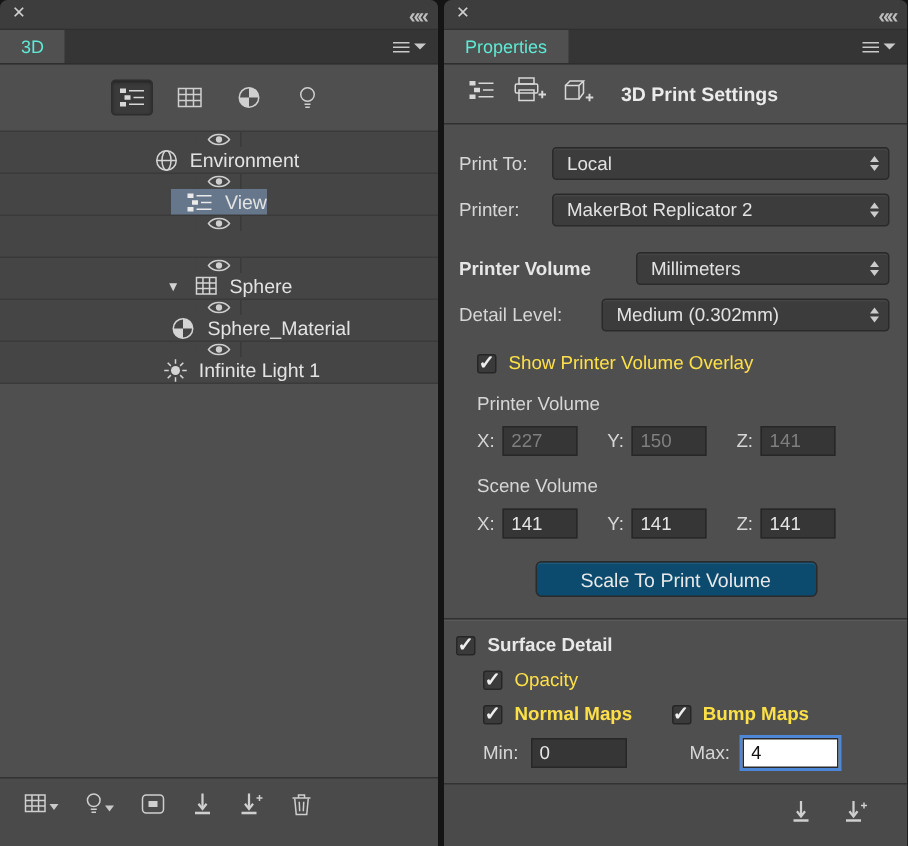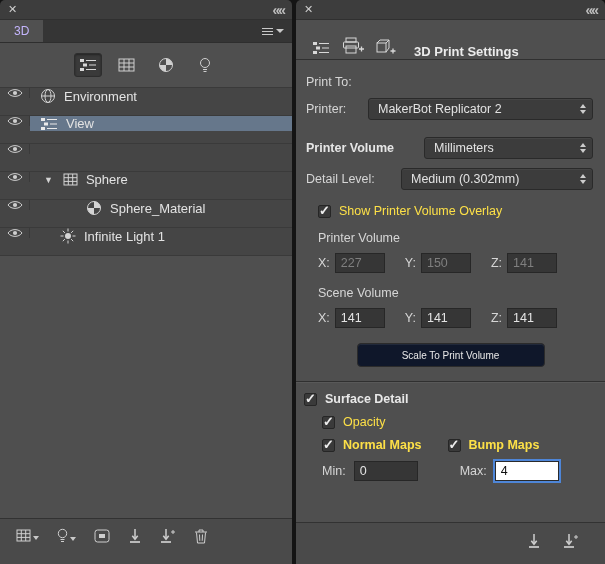--- a/index.html
+++ b/index.html
@@ -10,56 +10,56 @@
   .panel.right{width:309px;}
 
   
   .titlebar{height:20px;background:#3d3d3d;border-bottom:1px solid #303030;display:flex;align-items:center;
     border-top-left-radius:5px;border-top-right-radius:5px;padding:0 8px;flex:0 0 auto;}
   .closeg{color:#cfcfcf;font-size:11px;line-height:1;cursor:default;}
   .collapseg{margin-left:auto;color:#bdbdbd;font-size:14px;font-weight:bold;line-height:1;letter-spacing:-2px;}
 
   
   .tabrow{height:23px;background:#353535;display:flex;align-items:stretch;flex:0 0 auto;border-bottom:1px solid #2e2e2e;}
-  .tab{background:#505050;color:#c4b5fd;font-size:12px;display:flex;align-items:center;padding:0 14px;}
+  .tab{background:#505050;color:#5eead4;font-size:12px;display:flex;align-items:center;padding:0 14px;}
   .tabfill{flex:1;}
   .panelmenu{display:flex;align-items:center;gap:3px;padding:0 8px;}
   .pm-lines{display:inline-block;width:11px;}
   .pm-lines i{display:block;height:1px;background:#c9c9c9;margin:2px 0;}
   .pm-tri{width:0;height:0;border-left:4px solid transparent;border-right:4px solid transparent;border-top:4px solid #c9c9c9;}
 
   .panelbody{background:#4f4f4f;flex:1;display:flex;flex-direction:column;min-height:0;}
 
   
   .filterrow{height:44px;display:flex;align-items:center;justify-content:center;gap:11px;flex:0 0 auto;}
   .fbtn{width:28px;height:24px;display:flex;align-items:center;justify-content:center;border-radius:3px;}
   .fbtn.pressed{background:#3a3a3a;border:1px solid #2d2d2d;box-shadow:inset 0 1px 2px rgba(0,0,0,.4);}
 
   
   .scenelist{border-top:1px solid #3a3a3a;flex:0 0 auto;}
-  .lrow{height:28px;display:flex;align-items:flex-start;background:#454545;border-bottom:1px solid #3a3a3a;}
+  .lrow{height:28px;display:flex;align-items:center;background:#454545;border-bottom:1px solid #3a3a3a;flex-direction:column;}
   .eyecell{width:30px;flex:0 0 auto;display:flex;align-items:center;justify-content:center;border-right:1px solid #3a3a3a;background:#454545;}
   .rowcontent{flex:1;display:flex;align-items:center;gap:8px;padding-left:10px;}
   .rowcontent.selected{background:#66778b;}
   .rowcontent.ind1{padding-left:30px;}
   .rowcontent.ind1t{padding-left:14px;}
   .rowcontent.ind2{padding-left:56px;}
   .rowlabel{color:#e3e3e3;font-size:13px;}
   .disclosure{color:#d2d2d2;font-size:9px;margin-right:2px;}
   .listfill{flex:1;background:#4f4f4f;}
 
   
   .toolbar{flex:0 0 auto;background:#4a4a4a;border-top:1px solid #323232;display:flex;align-items:center;}
   .toolbar.leftbar{height:46px;padding:0 0 12px 16px;gap:18px;}
   .toolbar.rightbar{height:42px;padding:0 26px 6px 0;justify-content:flex-end;gap:22px;}
   .tbtn{display:flex;align-items:flex-end;gap:2px;}
   .caret{width:0;height:0;border-left:3.5px solid transparent;border-right:3.5px solid transparent;border-top:4px solid #c9c9c9;margin-bottom:2px;}
 
   
-  .props-header{height:40px;display:flex;align-items:flex-end;gap:12px;padding:0 0 0 16px;flex:0 0 auto;border-bottom:1px solid #303030;}
+  .props-header{height:40px;display:flex;align-items:center;gap:12px;padding:0 0 0 16px;flex:0 0 auto;border-bottom:1px solid #303030;}
   .htitle{color:#ebebeb;font-size:13px;font-weight:bold;margin-left:6px;}
 
   
   .form{flex:1;min-height:0;overflow:hidden;padding-top:4px;}
   .frow{display:flex;align-items:center;margin:9px 12px 0 10px;}
   .flabel{color:#d6d6d6;font-size:12.5px;flex:0 0 auto;}
   .flabel.b{font-weight:bold;color:#e6e6e6;}
   .w62{width:62px;} .w118{width:118px;} .w95{width:95px;}
   .dd{flex:1;height:22px;background:#3c3c3c;border:1px solid #2a2a2a;border-radius:3px;display:flex;align-items:center;padding:0 6px 0 9px;box-shadow:inset 0 1px 0 rgba(255,255,255,.05);}
   .ddval{color:#e2e2e2;font-size:12.5px;white-space:nowrap;overflow:hidden;}
@@ -74,21 +74,21 @@
 
   .sectlabel{color:#d6d6d6;font-size:12.5px;margin:13px 0 0 22px;}
   .axlabel{color:#d6d6d6;font-size:12.5px;margin-right:5px;}
   .vf{width:50px;height:20px;background:#363636;border:1px solid #272727;color:#e4e4e4;font-size:12.5px;padding:0 5px;margin-right:20px;}
   .vf.dim{color:#7f7f7f;}
   .vf.wide{width:64px;}
   .vf.focused{background:#ffffff;color:#101010;border:1px solid #2a2a2a;box-shadow:0 0 0 2px #4e86d8;margin-right:0;}
   input.vf{outline:none;}
 
   .btnrow{display:flex;justify-content:center;margin-top:15px;}
-  .psbtn{width:188px;height:24px;background:#0f172a;border:1px solid #2b2b2b;border-radius:4px;color:#e8e8e8;font-size:10px;box-shadow:inset 0 1px 0 rgba(255,255,255,.08);}
+  .psbtn{width:188px;height:24px;background:#0c4a6e;border:1px solid #2b2b2b;border-radius:4px;color:#e8e8e8;font-size:13px;box-shadow:inset 0 1px 0 rgba(255,255,255,.08);}
   .divider{height:1px;background:#303030;margin-top:14px;box-shadow:0 1px 0 rgba(255,255,255,.06);}
 </style>
 </head>
 <body>
 
 <div class="stage">
 
   <section class="panel left">
     <div class="titlebar">
       <span class="closeg">✕</span>
@@ -314,20 +314,34 @@
       </div>
     </div>
   </section>
 
   <section class="panel right">
     <div class="titlebar">
       <span class="closeg">✕</span>
       <span class="collapseg">««</span>
     </div>
 
+    <div class="tabrow">
+      <div class="tab">
+        <span>Properties</span>
+      </div>
+      <div class="tabfill"></div>
+      <span class="panelmenu">
+        <span class="pm-lines">
+            <i></i>
+            <i></i>
+            <i></i>
+          </span>
+        <span class="pm-tri"></span>
+      </span>
+    </div>
 
     <div class="panelbody">
 
       <div class="props-header">
         <span>
           <svg width="18" height="14" viewBox="0 0 18 14">
               <rect x="1" y="1" width="4" height="3" fill="#d8d8d8"></rect>
               <line x1="7" y1="2.5" x2="17" y2="2.5" stroke="#d8d8d8"></line>
               <rect x="4" y="5.5" width="4" height="3" fill="#d8d8d8"></rect>
               <line x1="10" y1="7" x2="17" y2="7" stroke="#d8d8d8"></line>
@@ -350,20 +364,27 @@
               <path d="M14.5 13 h5 M17 10.5 v5" stroke="#d8d8d8" stroke-width="1.3"></path>
             </svg>
         </span>
         <span class="htitle">3D Print Settings</span>
       </div>
 
       <div class="form">
 
         <div class="frow" style="margin-top:11px;">
           <span class="flabel w62">Print To:</span>
+          <div class="dd">
+            <span class="ddval">Local</span>
+            <span class="dd-arrows">
+                <span class="arr-up"></span>
+                <span class="arr-dn"></span>
+              </span>
+          </div>
         </div>
 
         <div class="frow">
           <span class="flabel w62">Printer:</span>
           <div class="dd">
             <span class="ddval">MakerBot Replicator 2</span>
             <span class="dd-arrows">
                 <span class="arr-up"></span>
                 <span class="arr-dn"></span>
               </span>

